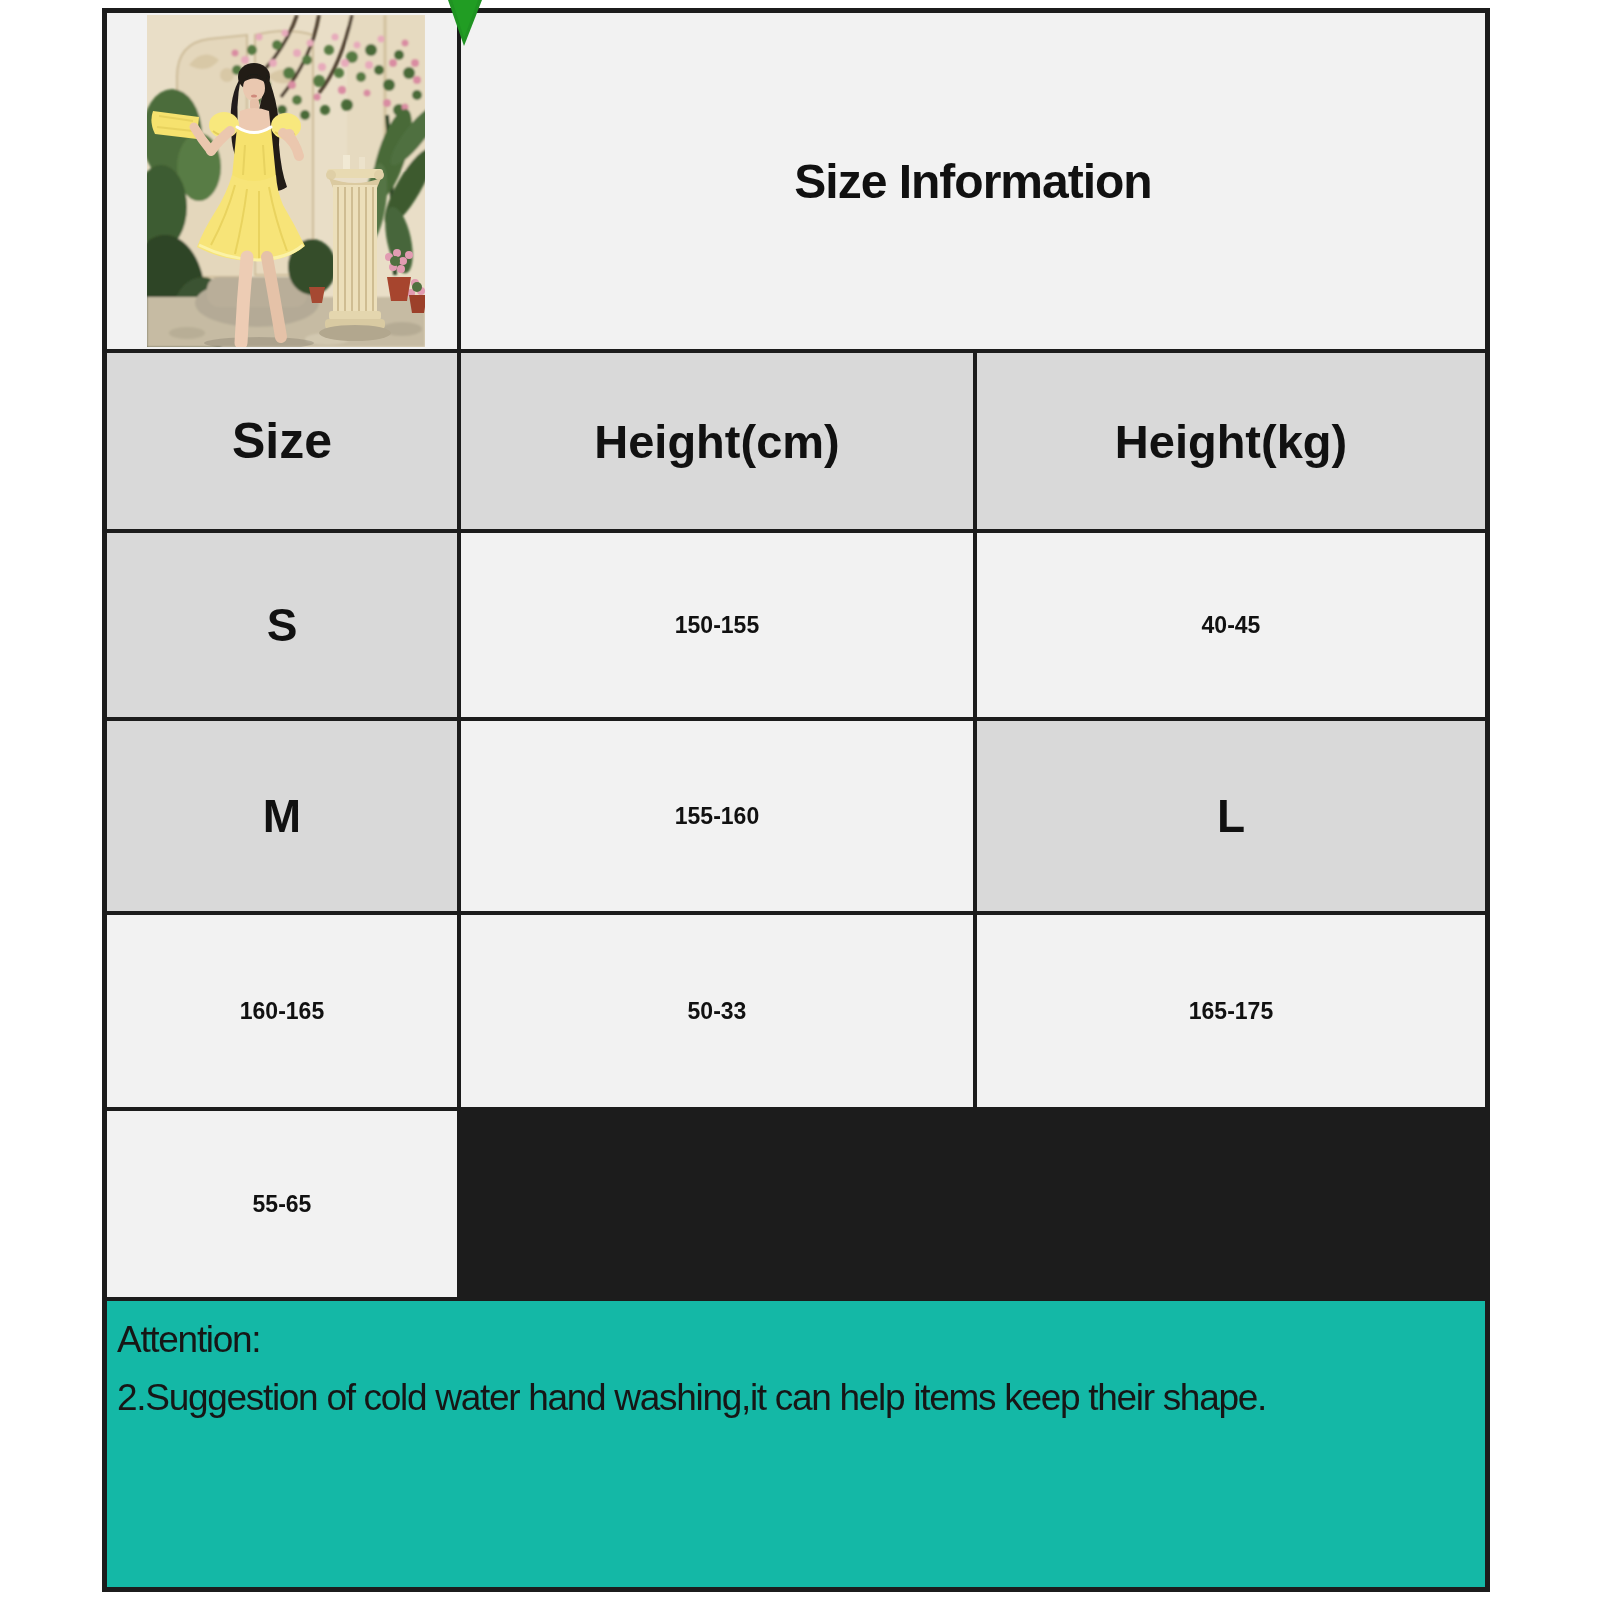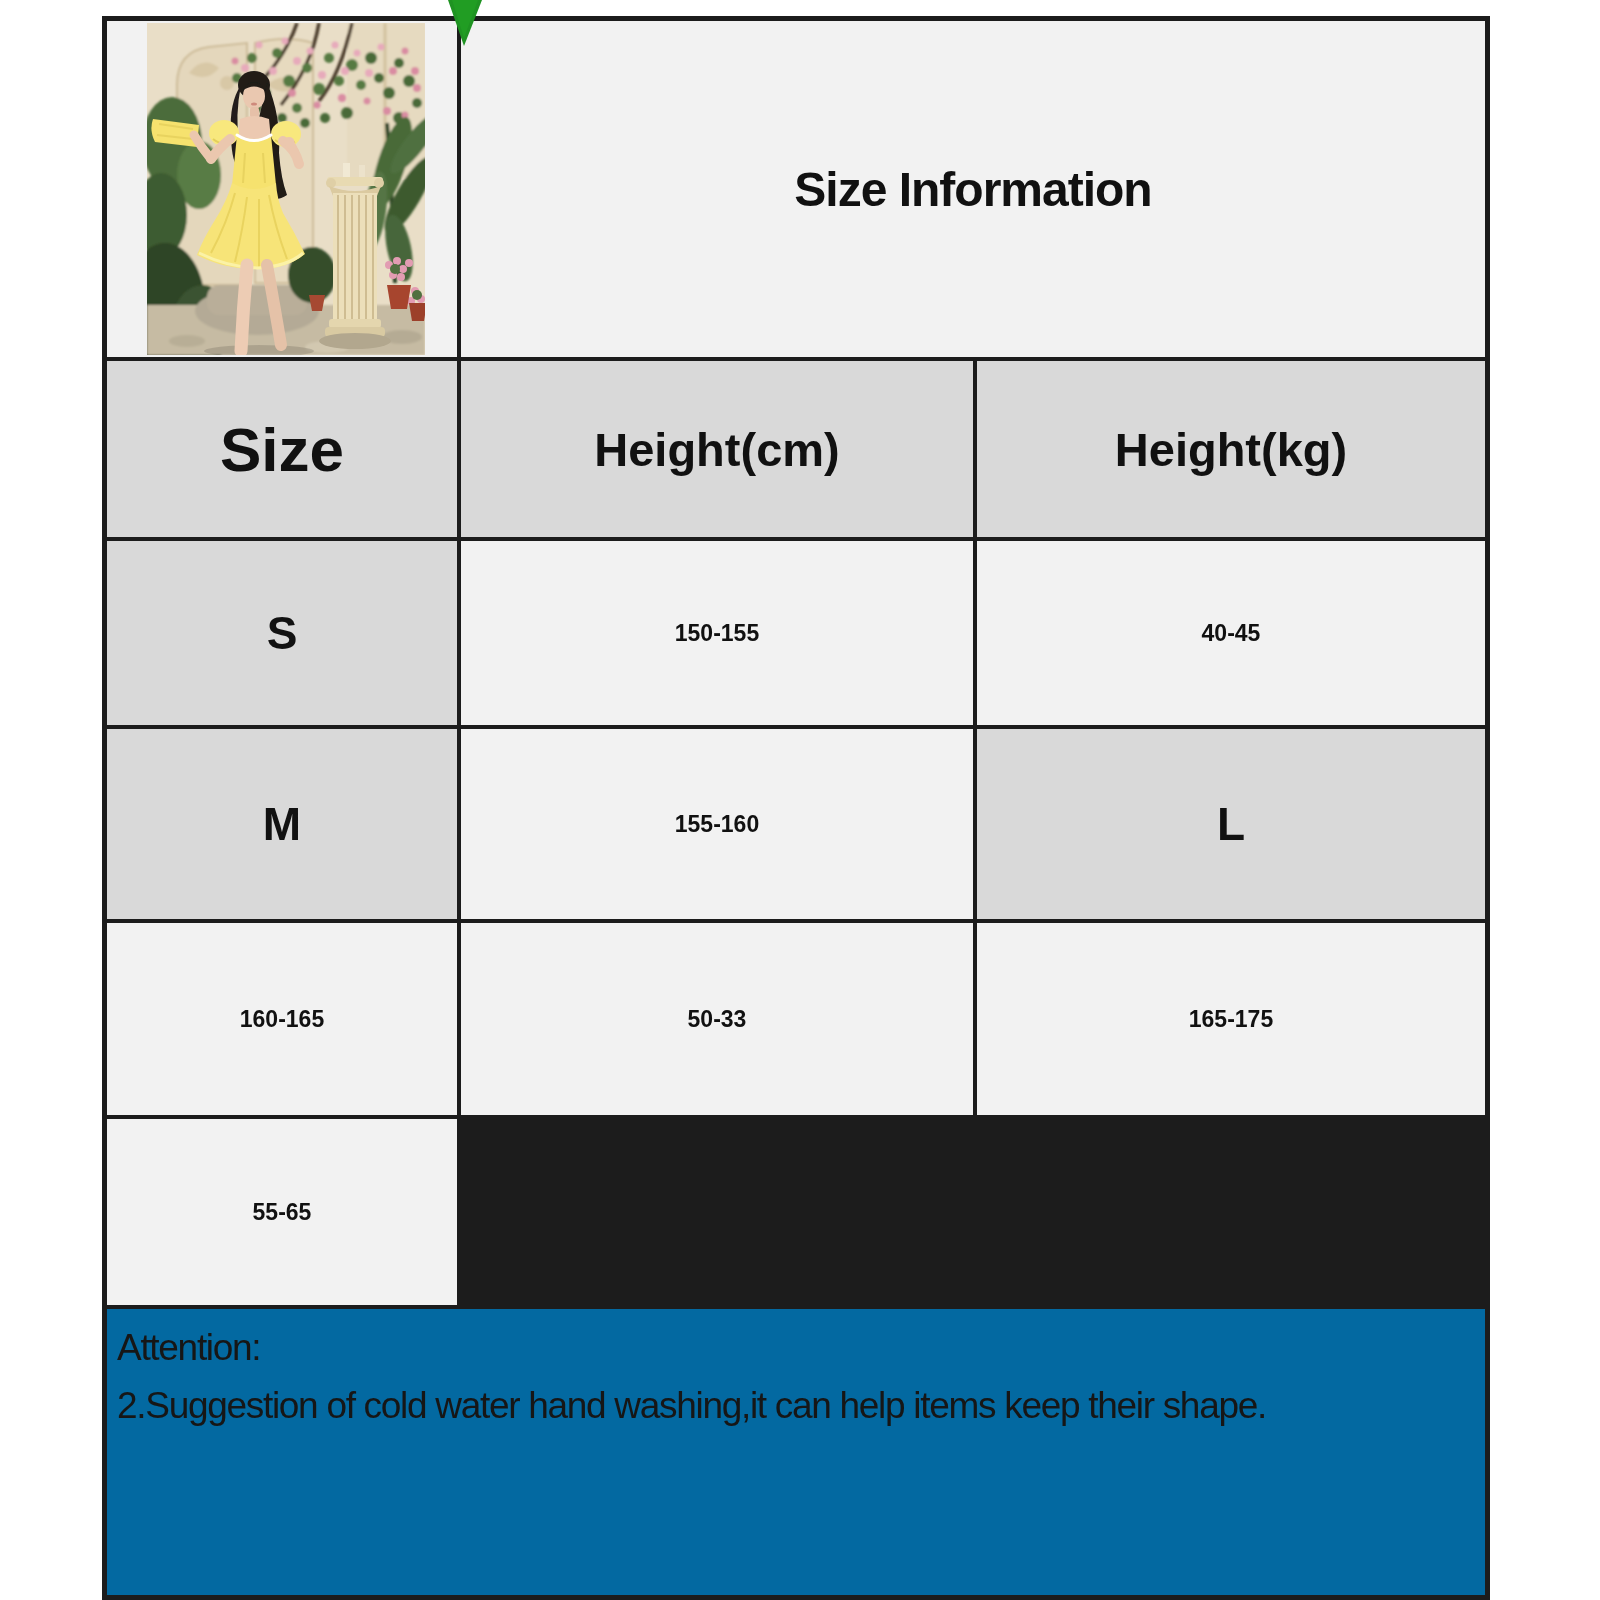--- a/index.html
+++ b/index.html
@@ -2,43 +2,43 @@
 <html><head>
 <meta charset="utf-8">
 <style>
   html,body{margin:0;padding:0;}
   body{
     width:1600px;height:1600px;position:relative;background:#ffffff;
     font-family:"Liberation Sans","DejaVu Sans",sans-serif;color:#111;
     overflow:hidden;
   }
   .sheet{
-    position:absolute;left:102px;top:16px;
+    position:absolute;left:102px;top:8px;
     display:grid;
     grid-template-columns:350px 512px 508px;
     grid-template-rows:336px 176px 184px 190px 192px 186px 286px;
     gap:4px;background:#1c1c1c;border:5px solid #1c1c1c;
   }
   .cell{
     background:#f2f2f2;display:flex;align-items:center;justify-content:center;
     text-align:center;
   }
   .img-cell{
     justify-content:flex-start;align-items:flex-start;
     padding:2px 0 0 40px;box-sizing:border-box;
   }
   .title-cell{
     grid-column:2/4;font-size:48px;font-weight:bold;letter-spacing:-1px;
   }
   .head{background:#d9d9d9;font-weight:bold;font-size:47px;}
-  .head.size-h{font-size:62px;}
+  .head.size-h{font-size:50px;}
   .rowlabel{background:#d9d9d9;font-weight:bold;font-size:46px;}
   .val{font-weight:bold;font-size:23px;}
   .note{
-    grid-column:1/4;background:#0369a1;display:block;
+    grid-column:1/4;background:#14b8a6;display:block;
     padding:10px 10px 0 10px;box-sizing:border-box;text-align:left;
     font-size:37px;letter-spacing:-1.3px;line-height:58px;color:#161616;
   }
   .corner-marker{position:absolute;left:448px;top:0;width:34px;height:46px;z-index:5;}
   .photo{display:block;}
 </style>
 </head>
 <body>
 
 <svg class="corner-marker" viewBox="0 0 34 46">

